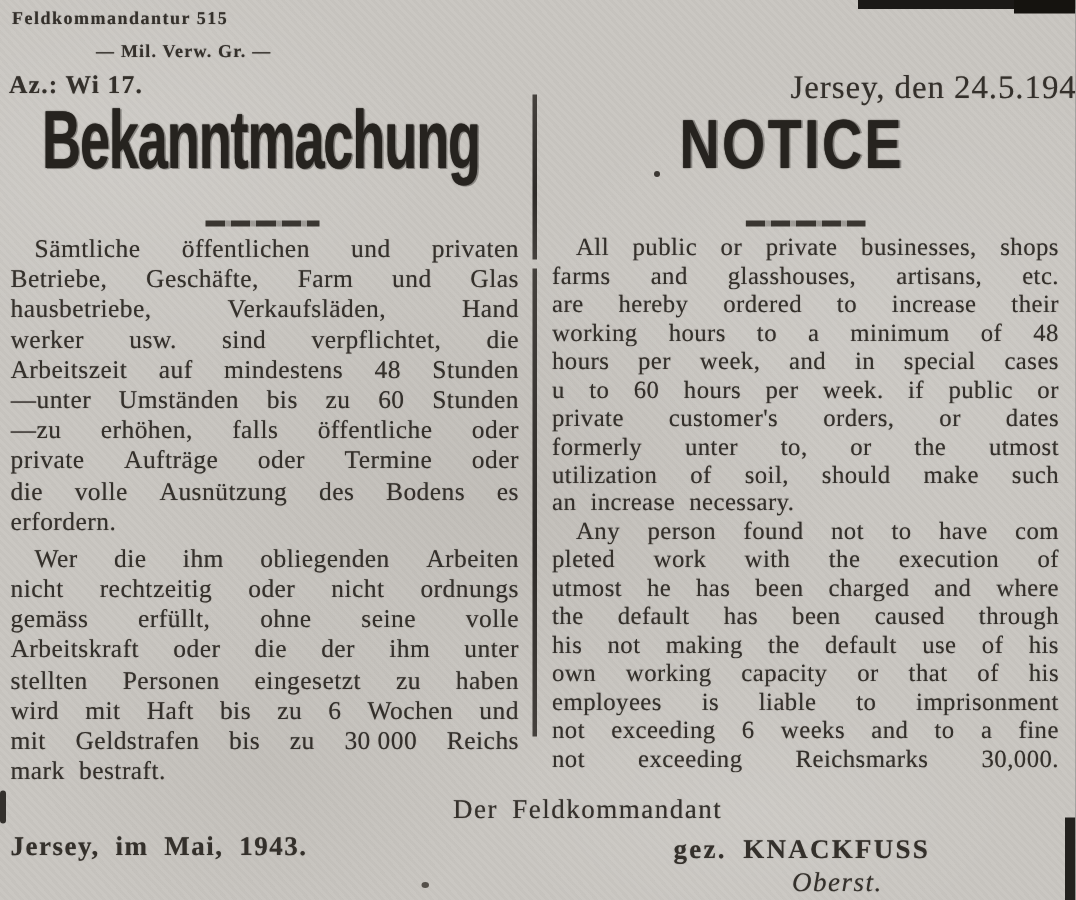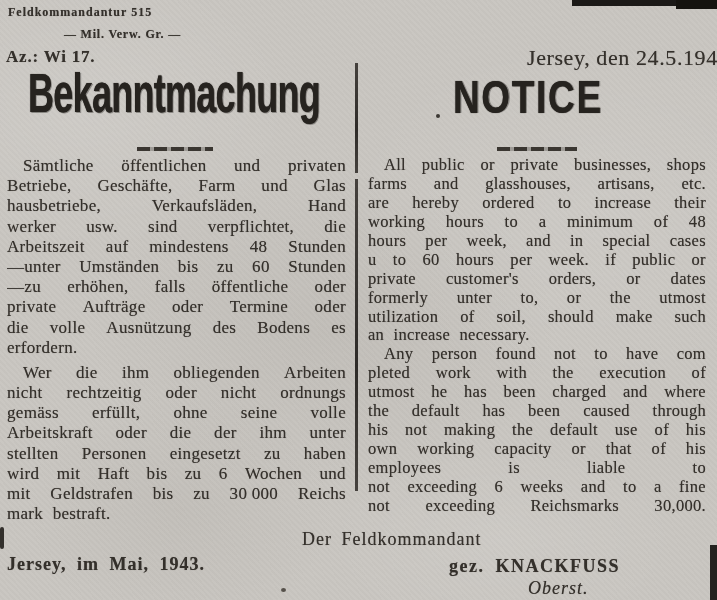--- a/index.html
+++ b/index.html
@@ -325,20 +325,21 @@
         <span>or</span>
         <span>that</span>
         <span>of</span>
         <span>his</span>
       </div>
       <div class="line just">
         <span>employees</span>
         <span>is</span>
         <span>liable</span>
         <span>to</span>
+        <span>imprisonment</span>
       </div>
       <div class="line just">
         <span>not</span>
         <span>exceeding</span>
         <span>6</span>
         <span>weeks</span>
         <span>and</span>
         <span>to</span>
         <span>a</span>
         <span>fine</span>

